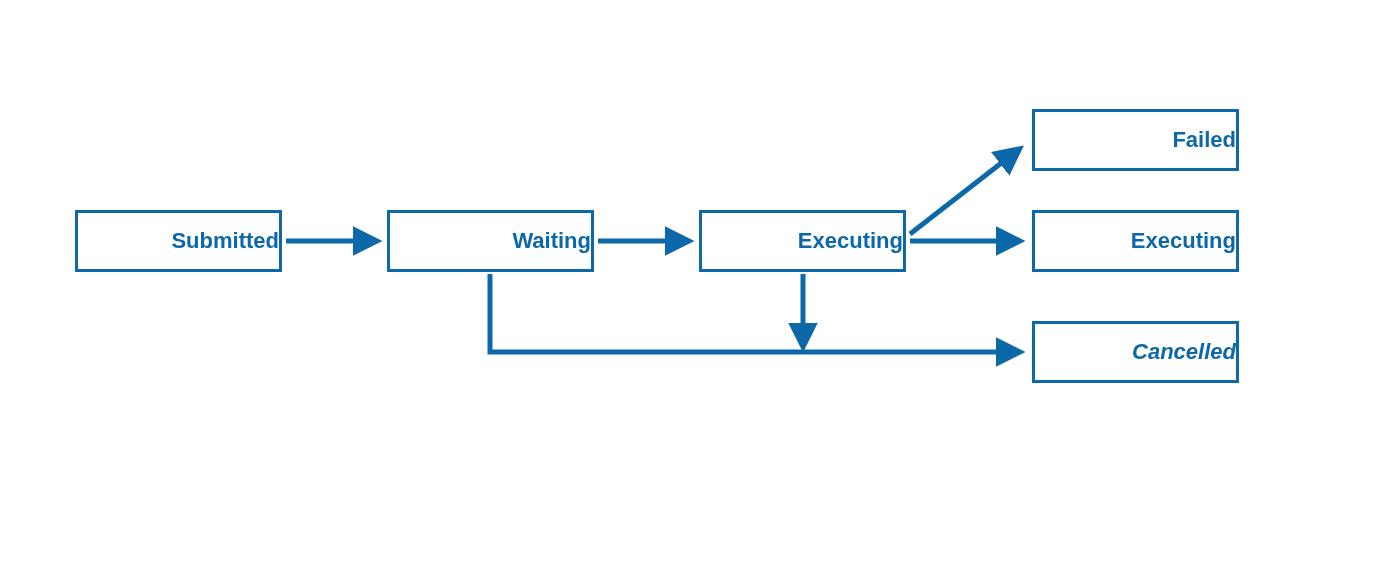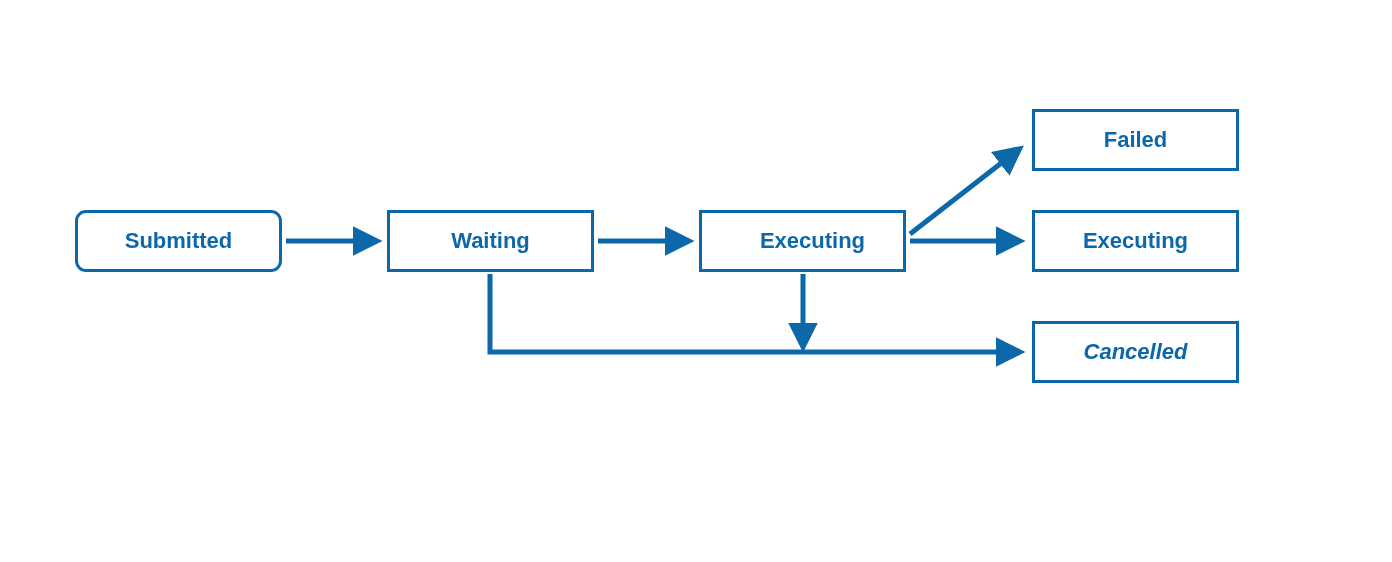--- a/index.html
+++ b/index.html
@@ -9,38 +9,38 @@
       background: #ffffff;
       position: relative;
       font-family: Arial, Helvetica, sans-serif;
     }
     .node {
       position: absolute;
       border: 3px solid #0c68a9;
       background: #ffffff;
       display: flex;
       align-items: center;
-      justify-content: center;
+      justify-content: flex-end;
       font-weight: bold;
       font-size: 22px;
       color: #0c68a9;
     }
     svg.arrows {
       position: absolute;
       top: 0;
       left: 0;
       width: 1392px;
       height: 562px;
       pointer-events: none;
     }
   </style>
 </head>
 <body>
 
-<div class="node" style="left:75px;  top:210px; width:207px; height:62px;border-radius:11px;">
+<div class="node" style="left:75px;  top:210px; width:207px; height:62px;">
   <span>Submitted</span>
 </div>
 <div class="node" style="left:387px; top:210px; width:207px; height:62px;">
   <span>Waiting</span>
 </div>
 <div class="node" style="left:699px; top:210px; width:207px; height:62px;padding-left:20px;">
   <span>Executing</span>
 </div>
 <div class="node" style="left:1032px; top:109px; width:207px; height:62px;">
   <span>Failed</span>

